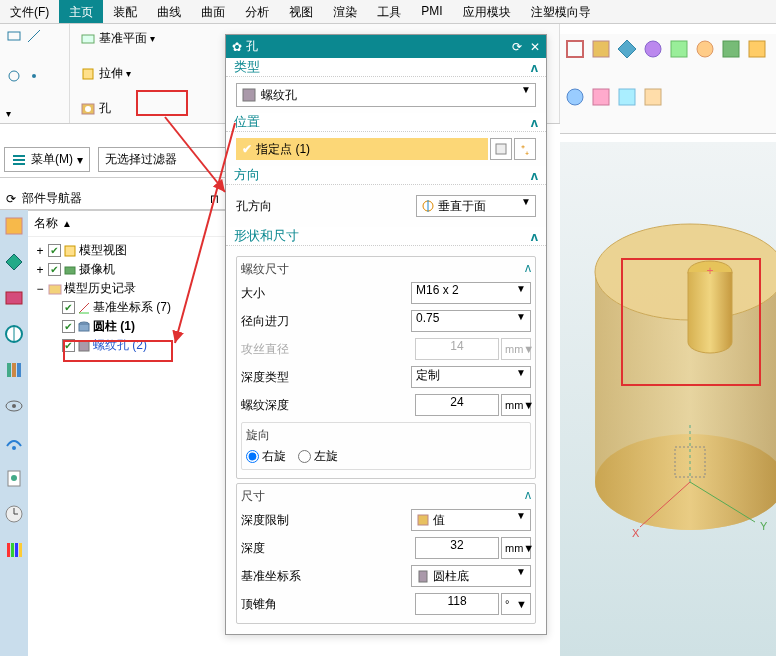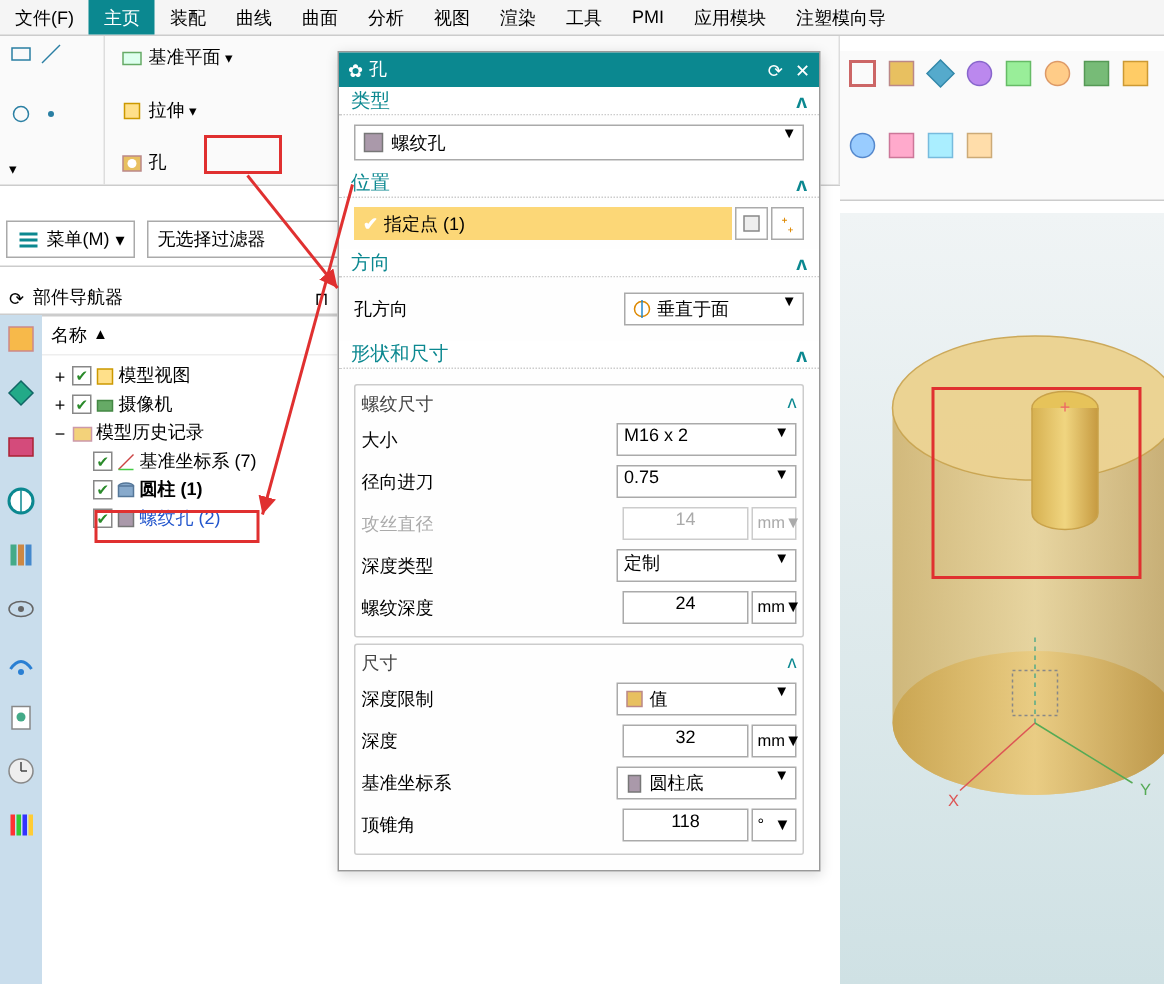--- a/index.html
+++ b/index.html
@@ -434,20 +434,33 @@
       <div class="form-row">
           <span class="lbl">螺纹深度</span>
           <div class="ctrl">
             <div class="inp"><span>24</span></div>
             <div class="unit">
               <span>mm</span>
               <span>▼</span>
             </div>
           </div>
         </div>
+      <div class="subgroup" style="border:1px solid #ddd;">
+        <span class="subgroup-title">旋向</span>
+        <div class="radio-row">
+          <label>
+              <input type="radio" checked="" style="">
+              <span>右旋</span>
+            </label>
+          <label>
+              <input type="radio" style="">
+              <span>左旋</span>
+            </label>
+        </div>
+      </div>
     </div>
 
     <div class="subgroup">
       <div style="display:flex;justify-content:space-between;">
           <span class="subgroup-title">尺寸</span>
           <span class="chev" style="color:#0b8890;">ʌ</span>
         </div>
       <div class="form-row">
           <span class="lbl">深度限制</span>
           <div class="ctrl">

